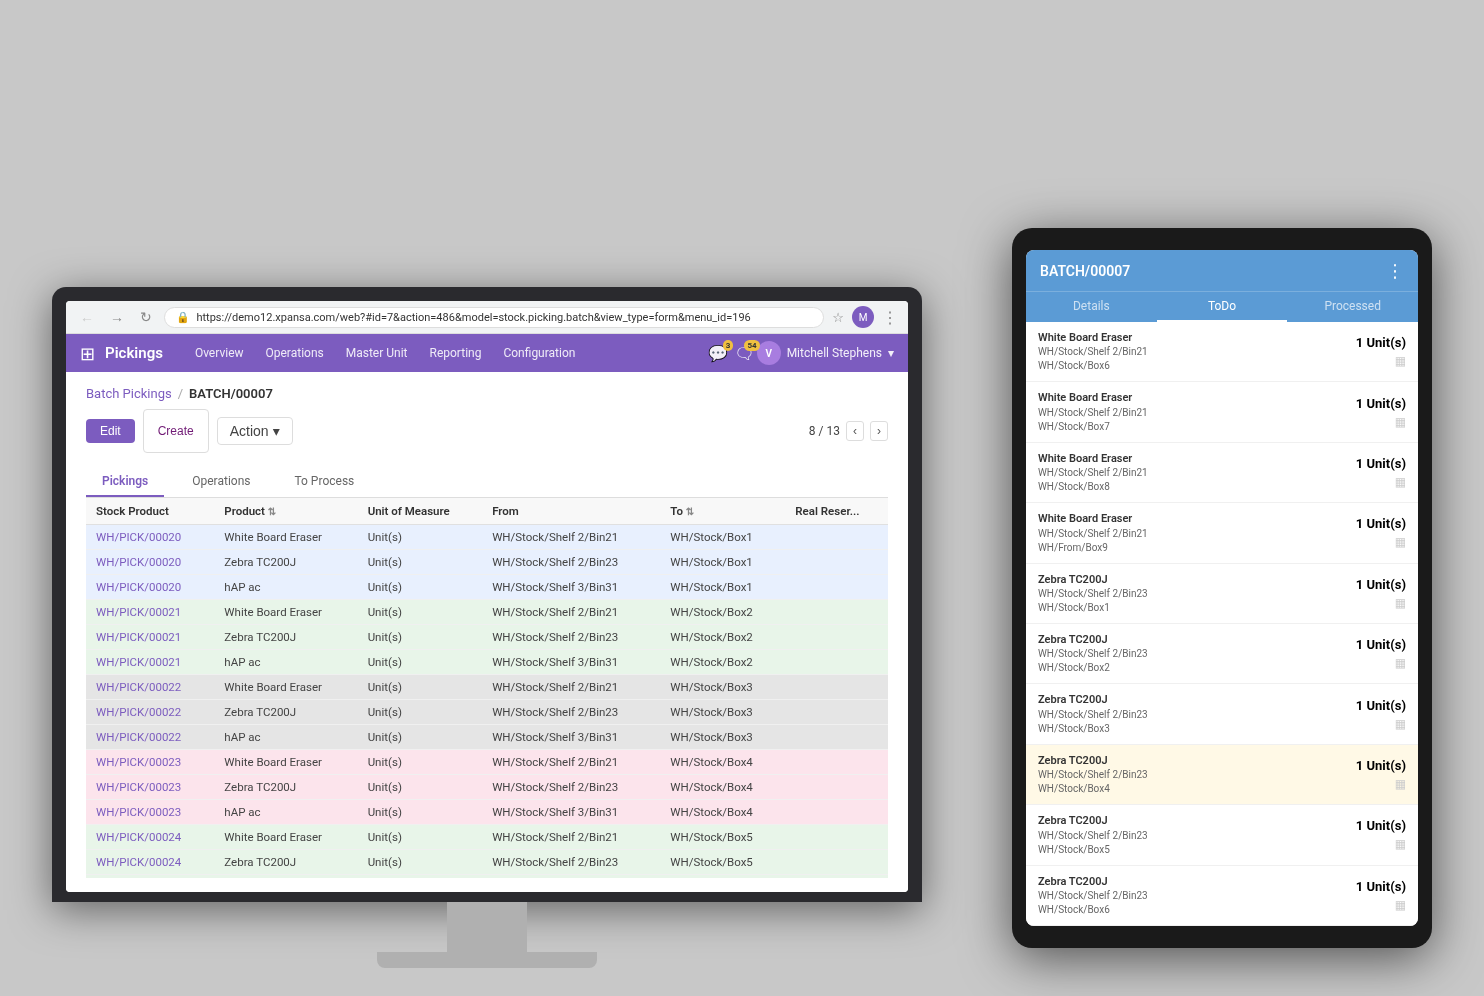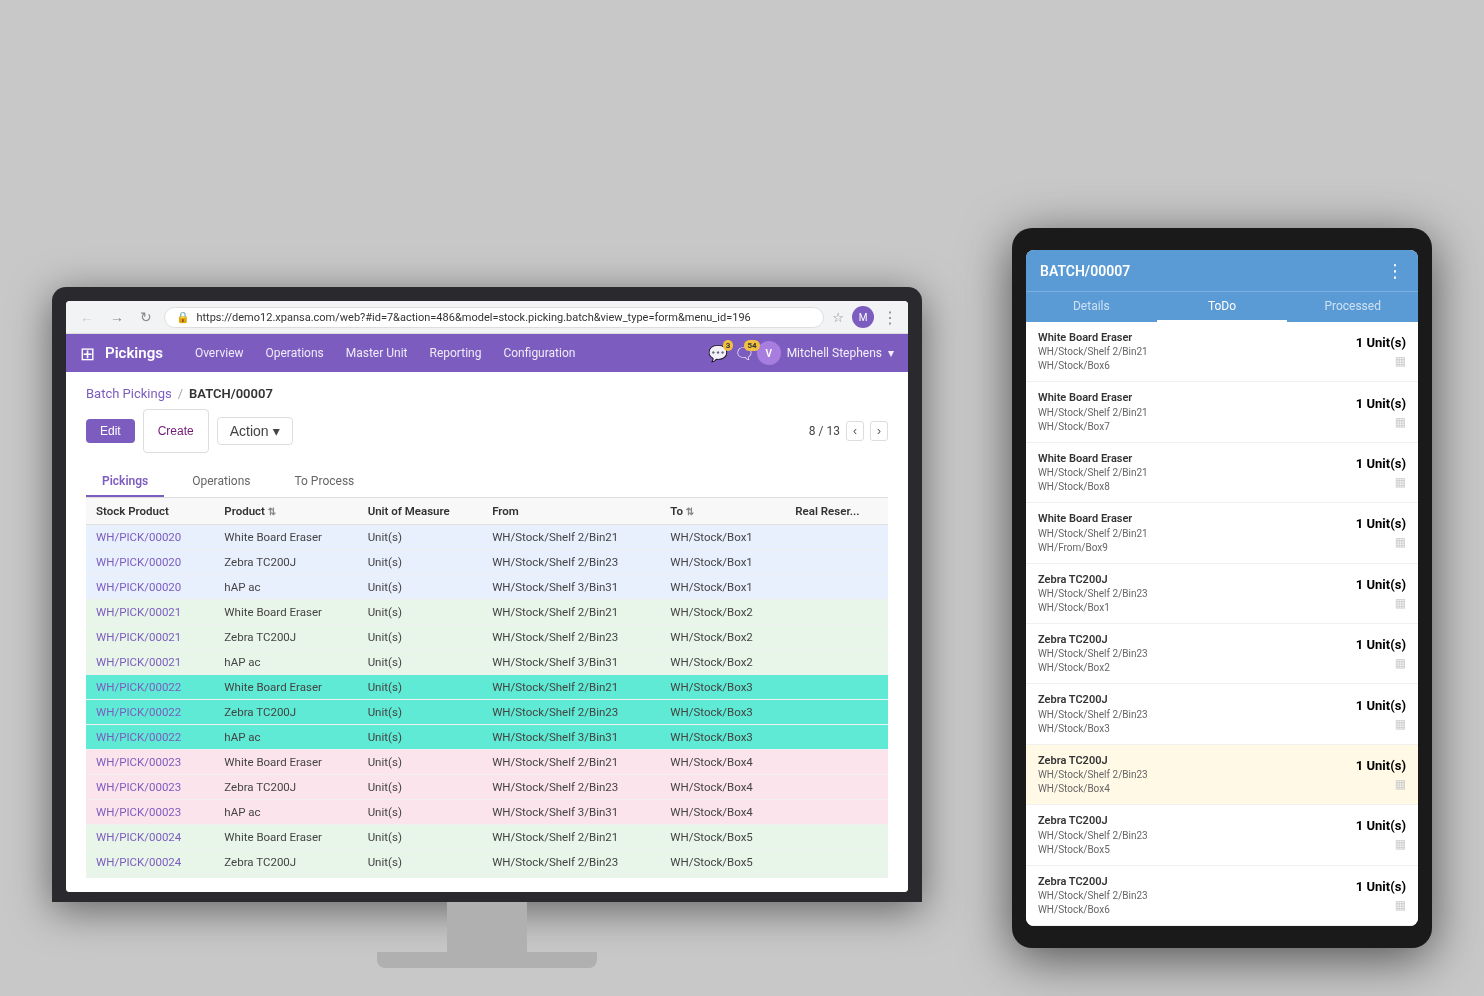--- a/index.html
+++ b/index.html
@@ -296,21 +296,21 @@
       padding: 5px 10px;
       border-bottom: 1px solid #f0f0f0;
       white-space: nowrap;
       color: #444;
     }
 
     
     .row-blue td { background: #e8f0fe !important; }
     .row-green td { background: #e8f5e9 !important; }
     .row-pink td { background: #fce4ec !important; }
-    .row-plain td { background: #5eead4; }
+    .row-plain td { background: #e5e5e5; }
 
     .stock-link { color: #7c5cbf; }
     .sort-icon { color: #888; font-size: 10px; }
 
     
     .tablet {
       position: absolute;
       right: 0;
       bottom: 20px;
       width: 420px;

